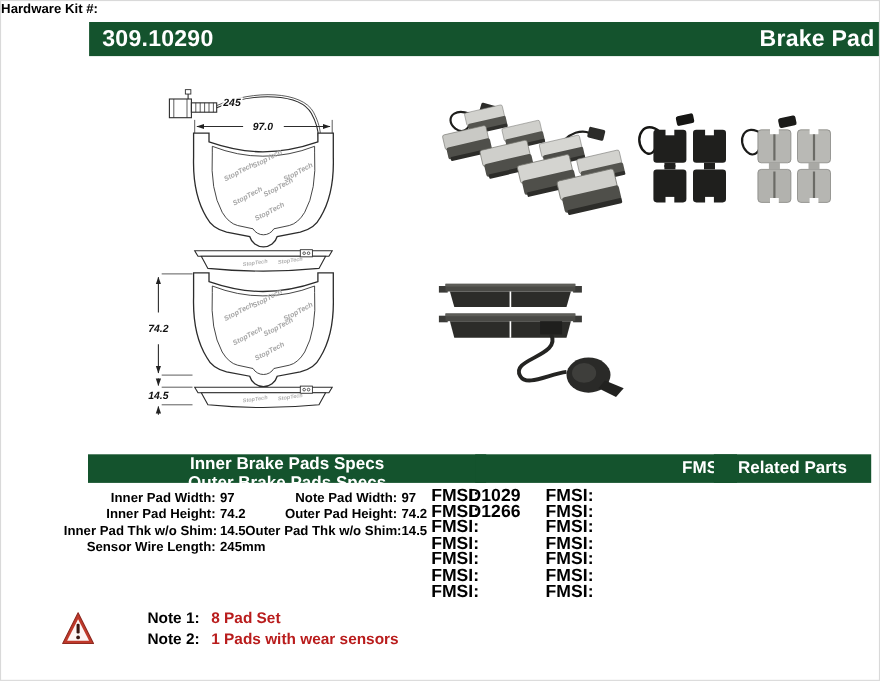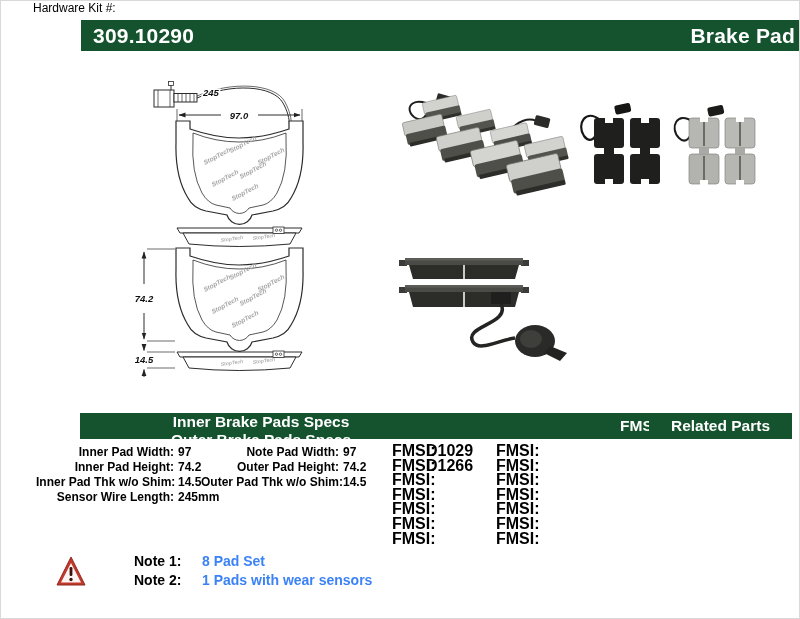--- a/index.html
+++ b/index.html
@@ -11,31 +11,31 @@
               padding:0 12px;font-size:21px;font-weight:bold;letter-spacing:.2px;}
   .thead{top:412px;height:26px;font-size:15.5px;font-weight:bold;}
   #bar-specs{left:35px;width:362px;flex-direction:column;}
   #bar-specs .cell{flex:1;text-align:center;}
   #bar-fmsi{left:387px;width:238px;justify-content:flex-end;}
   #bar-related{left:604px;width:143px;justify-content:center;}
   .spec-col{position:absolute;font-size:12px;font-weight:bold;line-height:15px;white-space:nowrap;color:#000;}
   #inner-col{left:35px;top:444px;}
   #outer-col{left:200px;top:444px;}
   .spec-row{display:flex;}
-  .spec-row .lbl{width:138px;text-align:right;}
+  .spec-row .lbl{width:138px;text-align:right;margin-left:22px;}
   .spec-row .val{margin-left:4px;}
   .fmsi-col{position:absolute;top:443px;font-size:16px;font-weight:bold;line-height:14.6px;white-space:nowrap;color:#000;}
   #fmsi-left{left:391px;}
   #fmsi-right{left:495px;}
   .fmsi-row .lbl{display:inline-block;width:34px;}
-  #related-col{left:604px;top:444px;font-size:12px;font-weight:normal;white-space:nowrap;color:#000;padding-left:32px;}
+  #related-col{left:604px;top:444px;font-size:12px;font-weight:bold;white-space:nowrap;color:#000;}
   .notes{position:absolute;left:96px;top:551px;}
   .note-row{display:flex;font-size:14px;font-weight:bold;line-height:19px;padding-left:37px;}
   .note-row .nlbl{color:#000;width:50px;}
-  .note-row .ntext{color:#3b82f6;margin-left:18px;}
+  .note-row .ntext{color:#b91c1c;margin-left:8px;}
   .abs{position:absolute;}
   svg text{font-family:"Liberation Sans",sans-serif;}
   .dimtxt{font-size:9.5px;font-weight:bold;font-style:italic;fill:#111;
           stroke:#fff;stroke-width:3px;paint-order:stroke;}
   .wm{font-size:6.5px;font-weight:bold;font-style:italic;fill:#a6a6a6;}
   .wm-s{font-size:5px;font-weight:bold;font-style:italic;fill:#b0b0b0;}
   .dln{stroke:#2c2c2c;stroke-width:1;fill:none;}
   .thin{stroke:#2c2c2c;stroke-width:.7;fill:none;}
 </style>
 </head>

